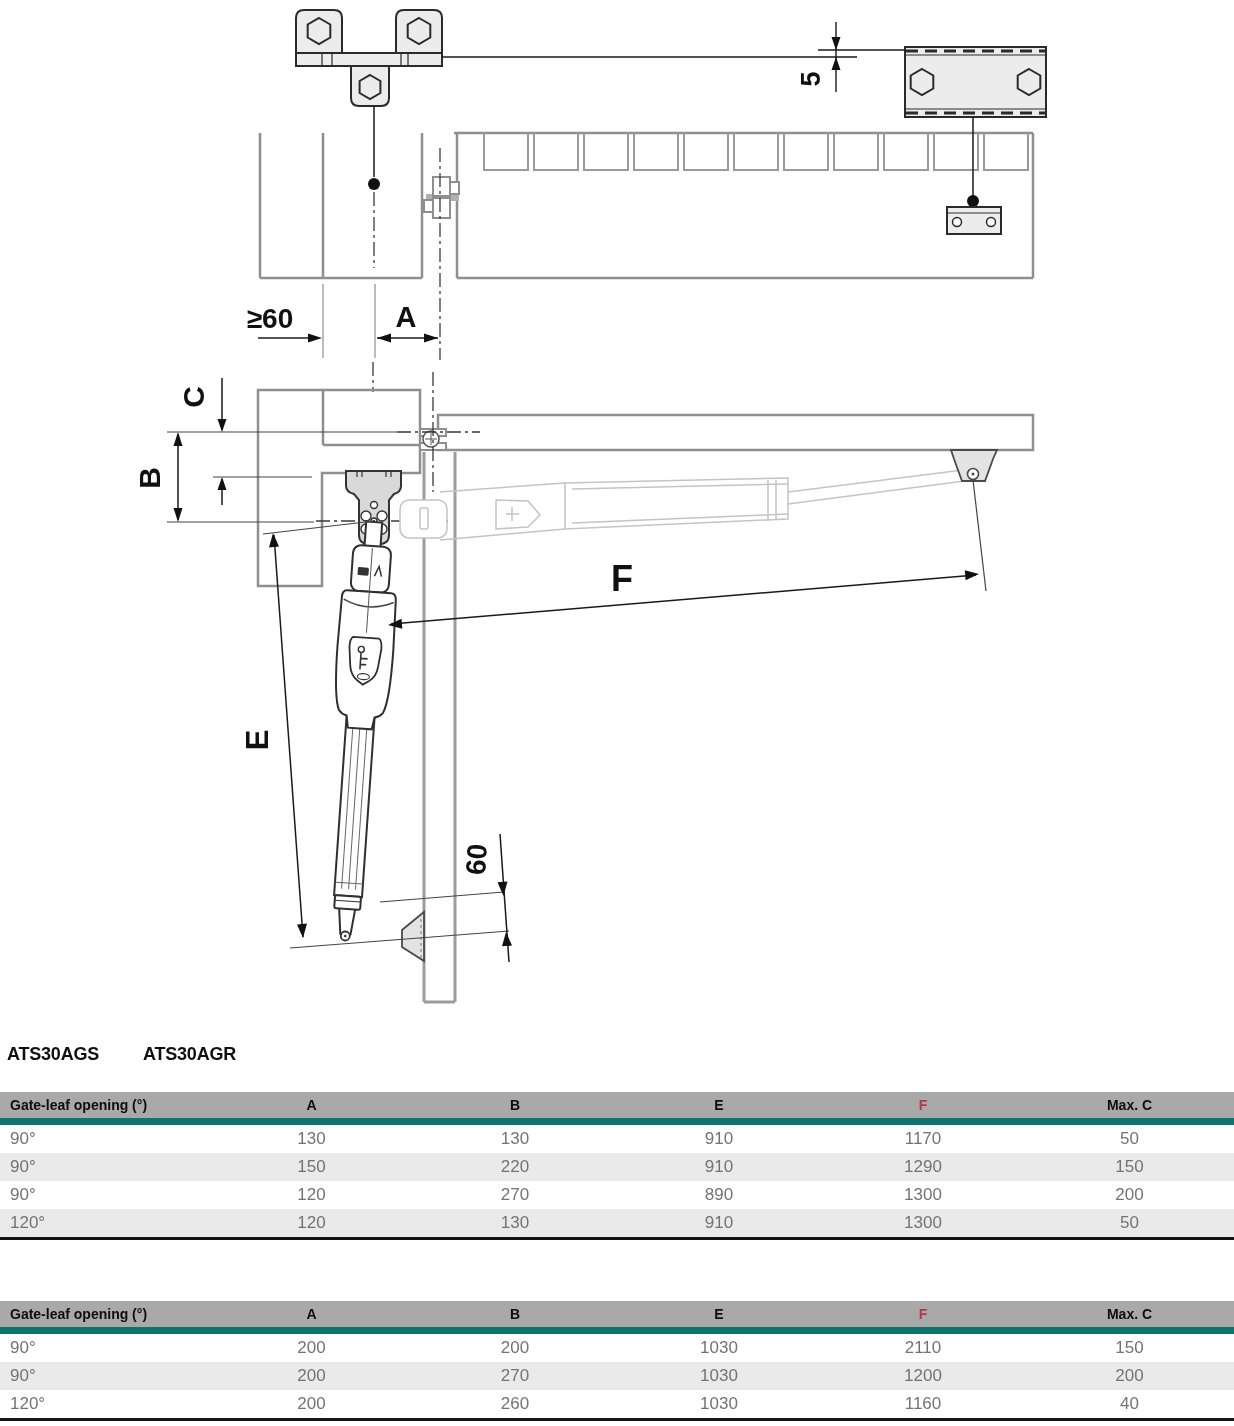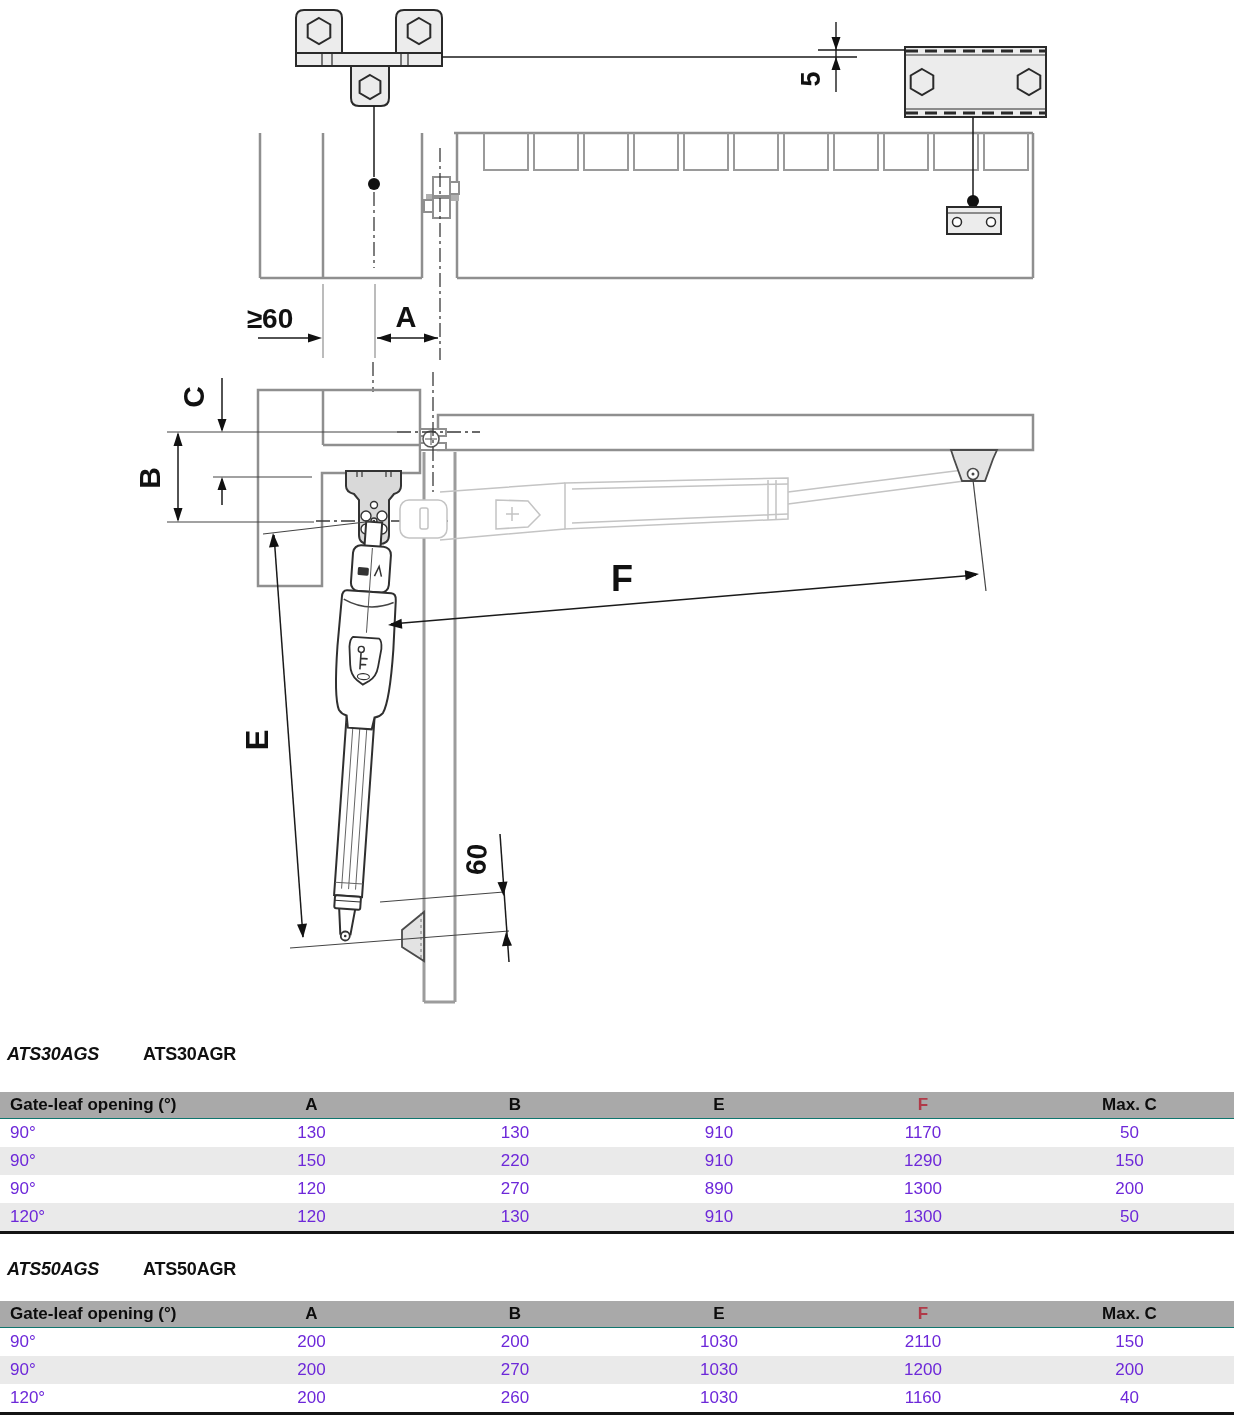--- a/index.html
+++ b/index.html
@@ -3,31 +3,31 @@
 <meta charset="utf-8">
 <style>
   html,body{margin:0;padding:0;background:#fff;}
   .canvas{position:relative;width:1234px;height:1426px;background:#fff;
           font-family:"Liberation Sans",sans-serif;overflow:hidden;}
   .diagram-svg{position:absolute;top:0;left:0;}
   .dimtext{font-family:"Liberation Sans",sans-serif;font-weight:bold;fill:#111;}
   .models{position:absolute;width:100%;height:24px;}
   .models span{position:absolute;top:0;font-weight:bold;font-size:18px;color:#101010;
                letter-spacing:-0.2px;white-space:nowrap;}
-  .m0{left:7px;font-style:italic;} .m1{left:143px;}
+  .m0{left:7px;} .m1{left:143px;}
   #models-1{top:1044px;} #models-2{top:1259px;}
   .spec-table{position:absolute;left:0;width:1234px;border-collapse:collapse;
               table-layout:fixed;font-size:17px;border-bottom:3px solid #141414;}
   #table-1{top:1092px;} #table-2{top:1301px;}
   .spec-table thead th{background:var(--header-bg,#a9a9a9);color:#0d0d0d;font-weight:bold;
-              height:26px;text-align:center;padding:0;border-bottom:1px solid #0f766e;
-              font-size:17px;}
+              height:26px;text-align:center;padding:0;border-bottom:7px solid #0f766e;
+              font-size:14px;}
   .spec-table thead th.accent{color:var(--accent,#b03a48);}
   .spec-table th.first,.spec-table td.first{text-align:left;padding-left:10px;}
-  .spec-table tbody td{height:28px;text-align:center;color:#6d28d9;padding:0;margin-left:34px;}
+  .spec-table tbody td{height:28px;text-align:center;color:#737373;padding:0;margin-left:34px;}
   .spec-table tbody tr:nth-child(even){background:var(--row-alt,#eaeaea);}
 </style>
 </head>
 <body>
 
 <div class="canvas">
 
 <svg class="diagram-svg" width="1234" height="1040" viewBox="0 0 1234 1040">
 
   <g stroke="#8f8f8f" stroke-width="2.5" fill="none">
@@ -287,24 +287,20 @@
           <td class="first">120°</td>
           <td>120</td>
           <td>130</td>
           <td>910</td>
           <td>1300</td>
           <td>50</td>
         </tr>
       </tbody>
 </table>
 
-<div class="models" id="models-2">
-  <span class="m0">ATS50AGS</span>
-  <span class="m1">ATS50AGR</span>
-</div>
 
 <table class="spec-table" id="table-2">
   <colgroup>
         <col style="width:210px">
         <col style="width:203px">
         <col style="width:204px">
             <col style="width:204px">
         <col style="width:204px">
         <col style="width:209px">
       </colgroup>

